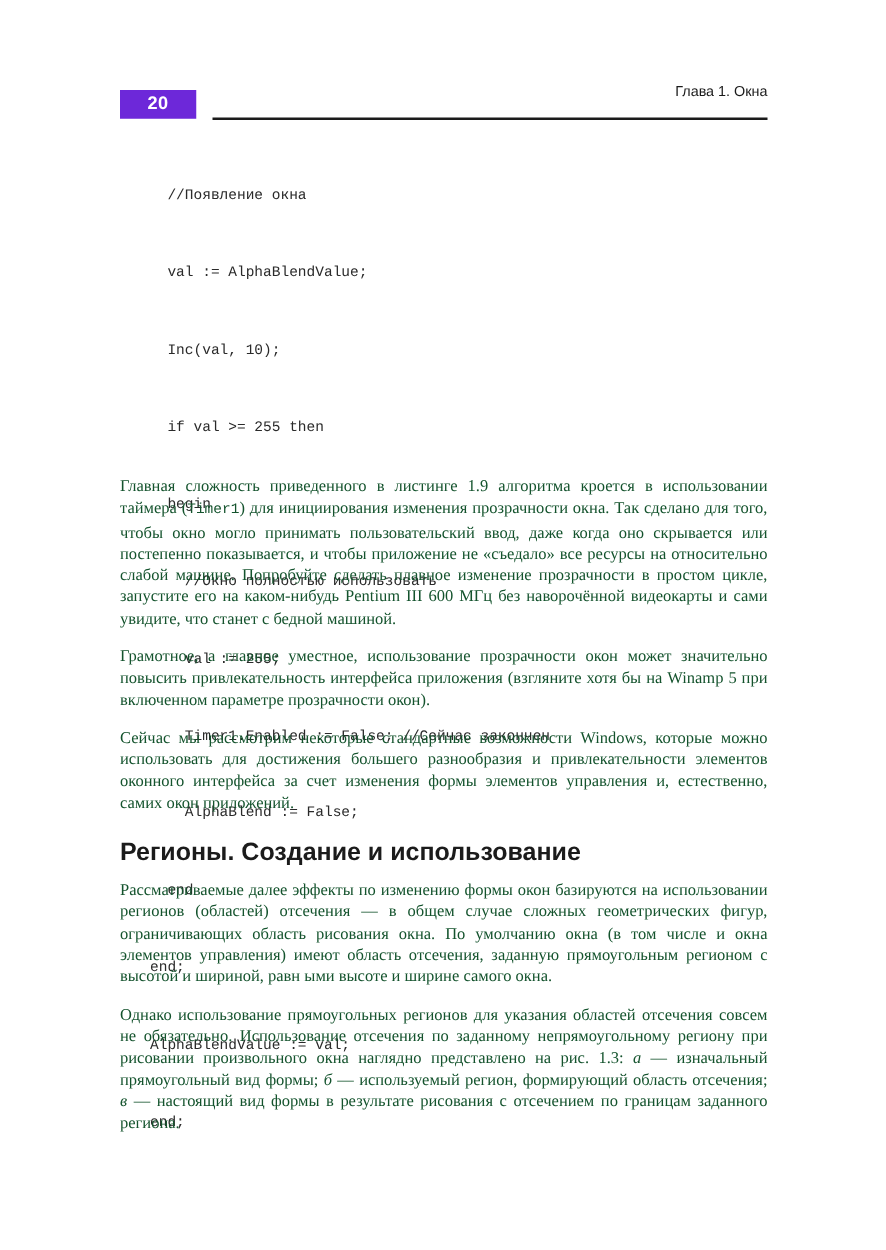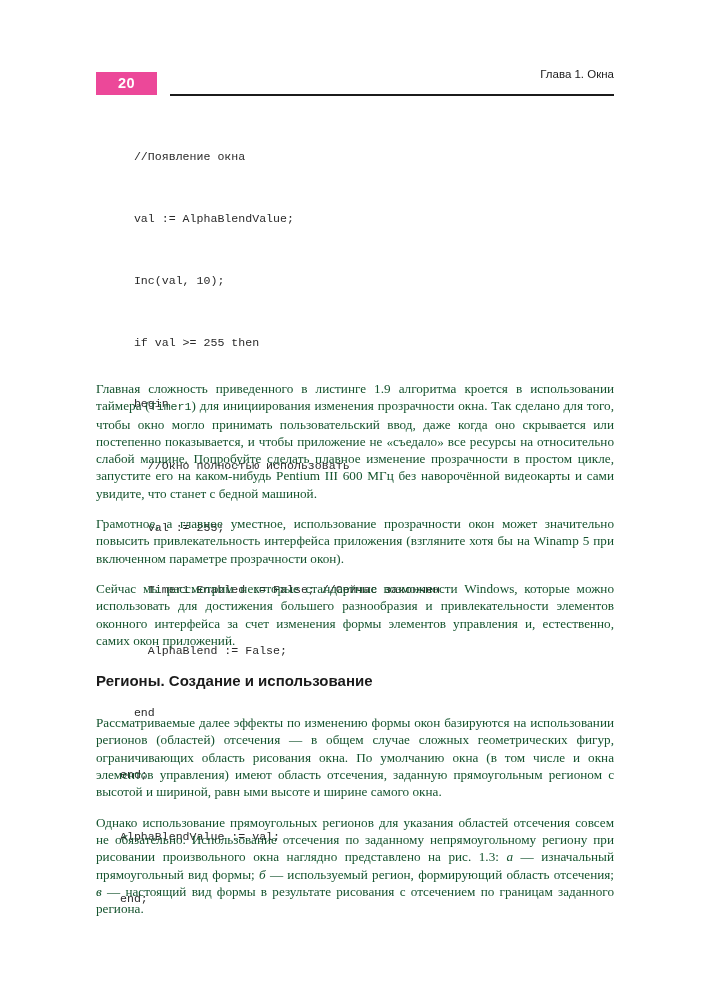--- a/index.html
+++ b/index.html
@@ -31,21 +31,21 @@
     top: 68px;
     width: 518px;
     height: 32px;
   }
   .folio-box {
     position: absolute;
     left: 0;
     top: 4px;
     width: 61px;
     height: 23px;
-    background: #ec4899;
+    background: #6d28d9;
   }
   .folio-num {
     position: absolute;
     left: 0;
     top: 0;
     width: 61px;
     line-height: 23px;
     text-align: center;
     color: #ffffff;
     font-family: "Liberation Sans", sans-serif;
@@ -120,24 +120,24 @@
   h2.sect {
     margin: 24px 0 11px 0;
     font-family: "Liberation Sans", sans-serif;
     font-weight: bold;
     font-size: 20.5px;
     line-height: 24px;
     color: #1b1b1b;
     letter-spacing: -0.1px;
   }
   h3.subsect {
-    margin: 23px 0 24px 0;
+    margin: 23px 0 12px 0;
     font-family: "Liberation Sans", sans-serif;
     font-weight: bold;
-    font-size: 15px;
+    font-size: 20px;
     line-height: 18px;
     color: #1b1b1b;
   }
 </style>
 </head>
 <body>
 
 <div class="page">
 
   <div class="header">

